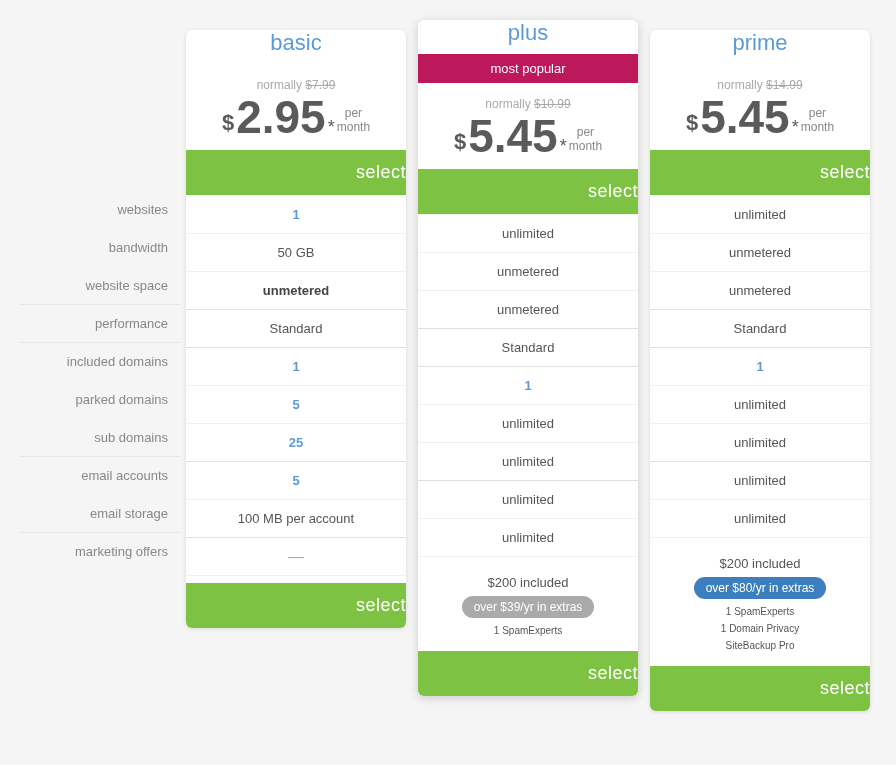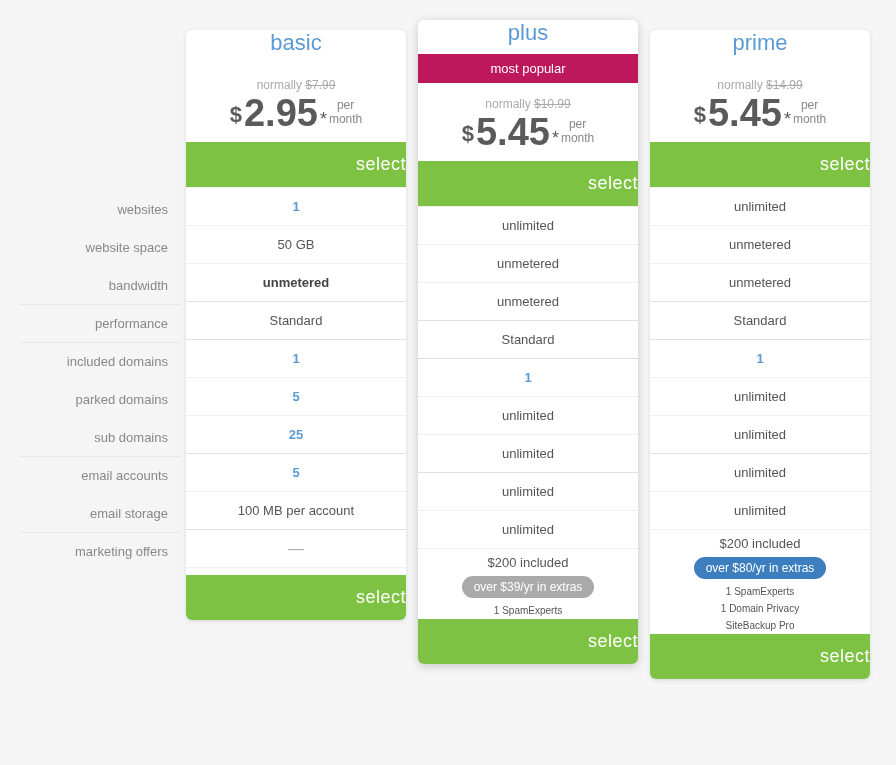--- a/index.html
+++ b/index.html
@@ -92,21 +92,21 @@
       gap: 2px;
       margin-top: 2px;
     }
     .dollar-sign {
       font-size: 22px;
       color: #5a5a5a;
       font-weight: 600;
       padding-bottom: 4px;
     }
     .price-amount {
-      font-size: 38px;
+      font-size: 46px;
       color: #5a5a5a;
       font-weight: 700;
       line-height: 1;
     }
     .price-asterisk {
       font-size: 18px;
       color: #5a5a5a;
       padding-bottom: 2px;
     }
     .per-month {
@@ -148,21 +148,21 @@
       color: #5b9bd5;
       font-weight: 600;
     }
     .feature-row.section-start {
       border-top: 1px solid #e0e0e0;
     }
 
     
     .extras-section {
       text-align: center;
-      padding: 0 8px;
+      padding: 12px 8px;
       border-top: 1px solid #f0f0f0;
     }
     .extras-amount {
       font-size: 13px;
       color: #555;
       padding: 6px 0 2px;
     }
     .extras-badge {
       display: inline-block;
       border-radius: 20px;
@@ -187,22 +187,22 @@
       font-size: 16px;
     }
   </style>
 </head>
 <body>
 
 <div class="pricing-container">
 
   <div class="labels-col">
     <div class="label-row">websites</div>
+    <div class="label-row">bandwidth</div>
     <div class="label-row">website space</div>
-    <div class="label-row">bandwidth</div>
     <div class="label-row section-start">performance</div>
     <div class="label-row section-start">included domains</div>
     <div class="label-row">parked domains</div>
     <div class="label-row">sub domains</div>
     <div class="label-row section-start">email accounts</div>
     <div class="label-row">email storage</div>
     <div class="label-row section-start">marketing offers</div>
   </div>
 
   <div class="plan-card">

